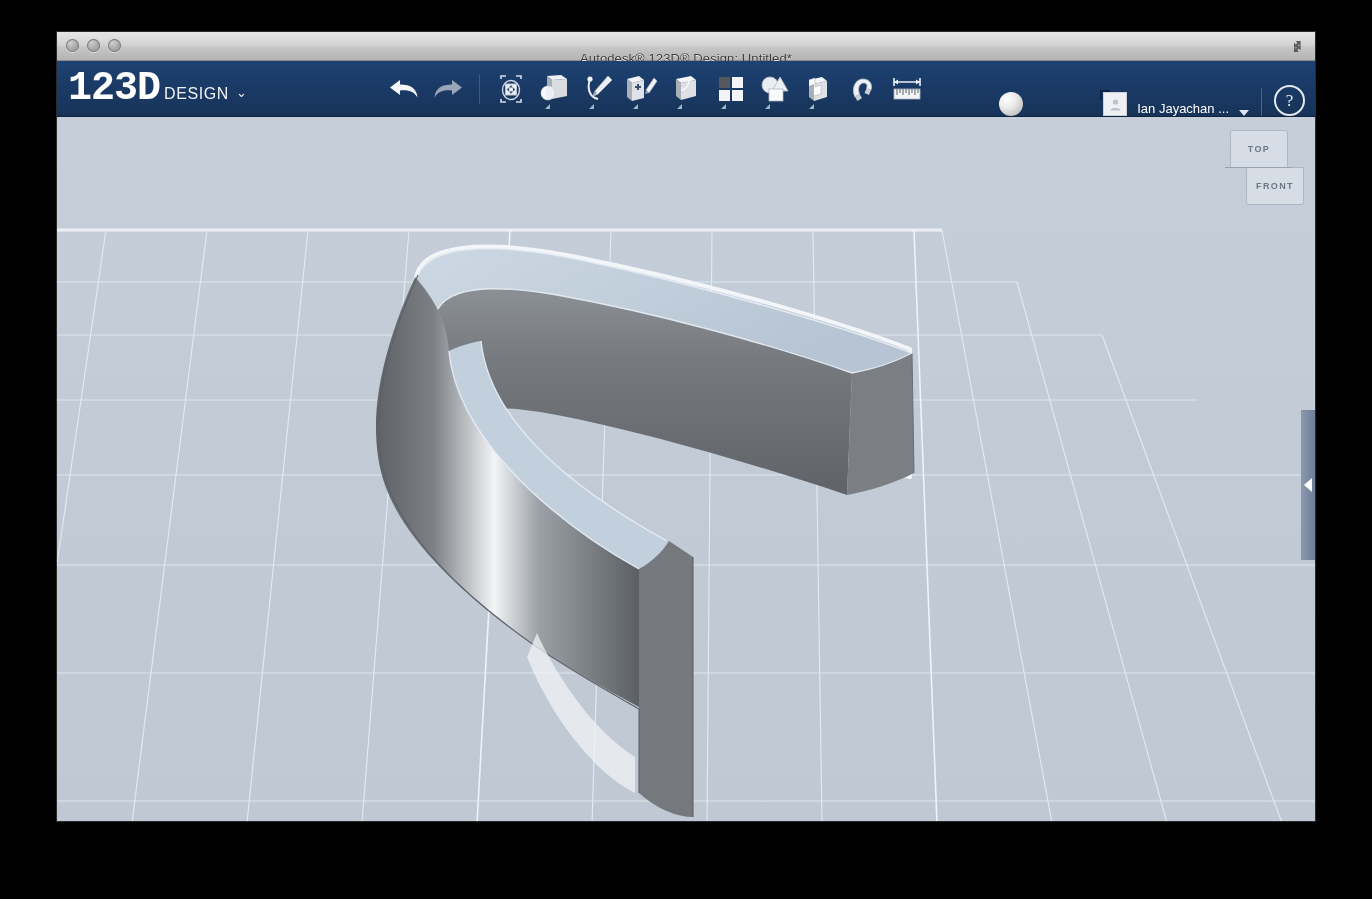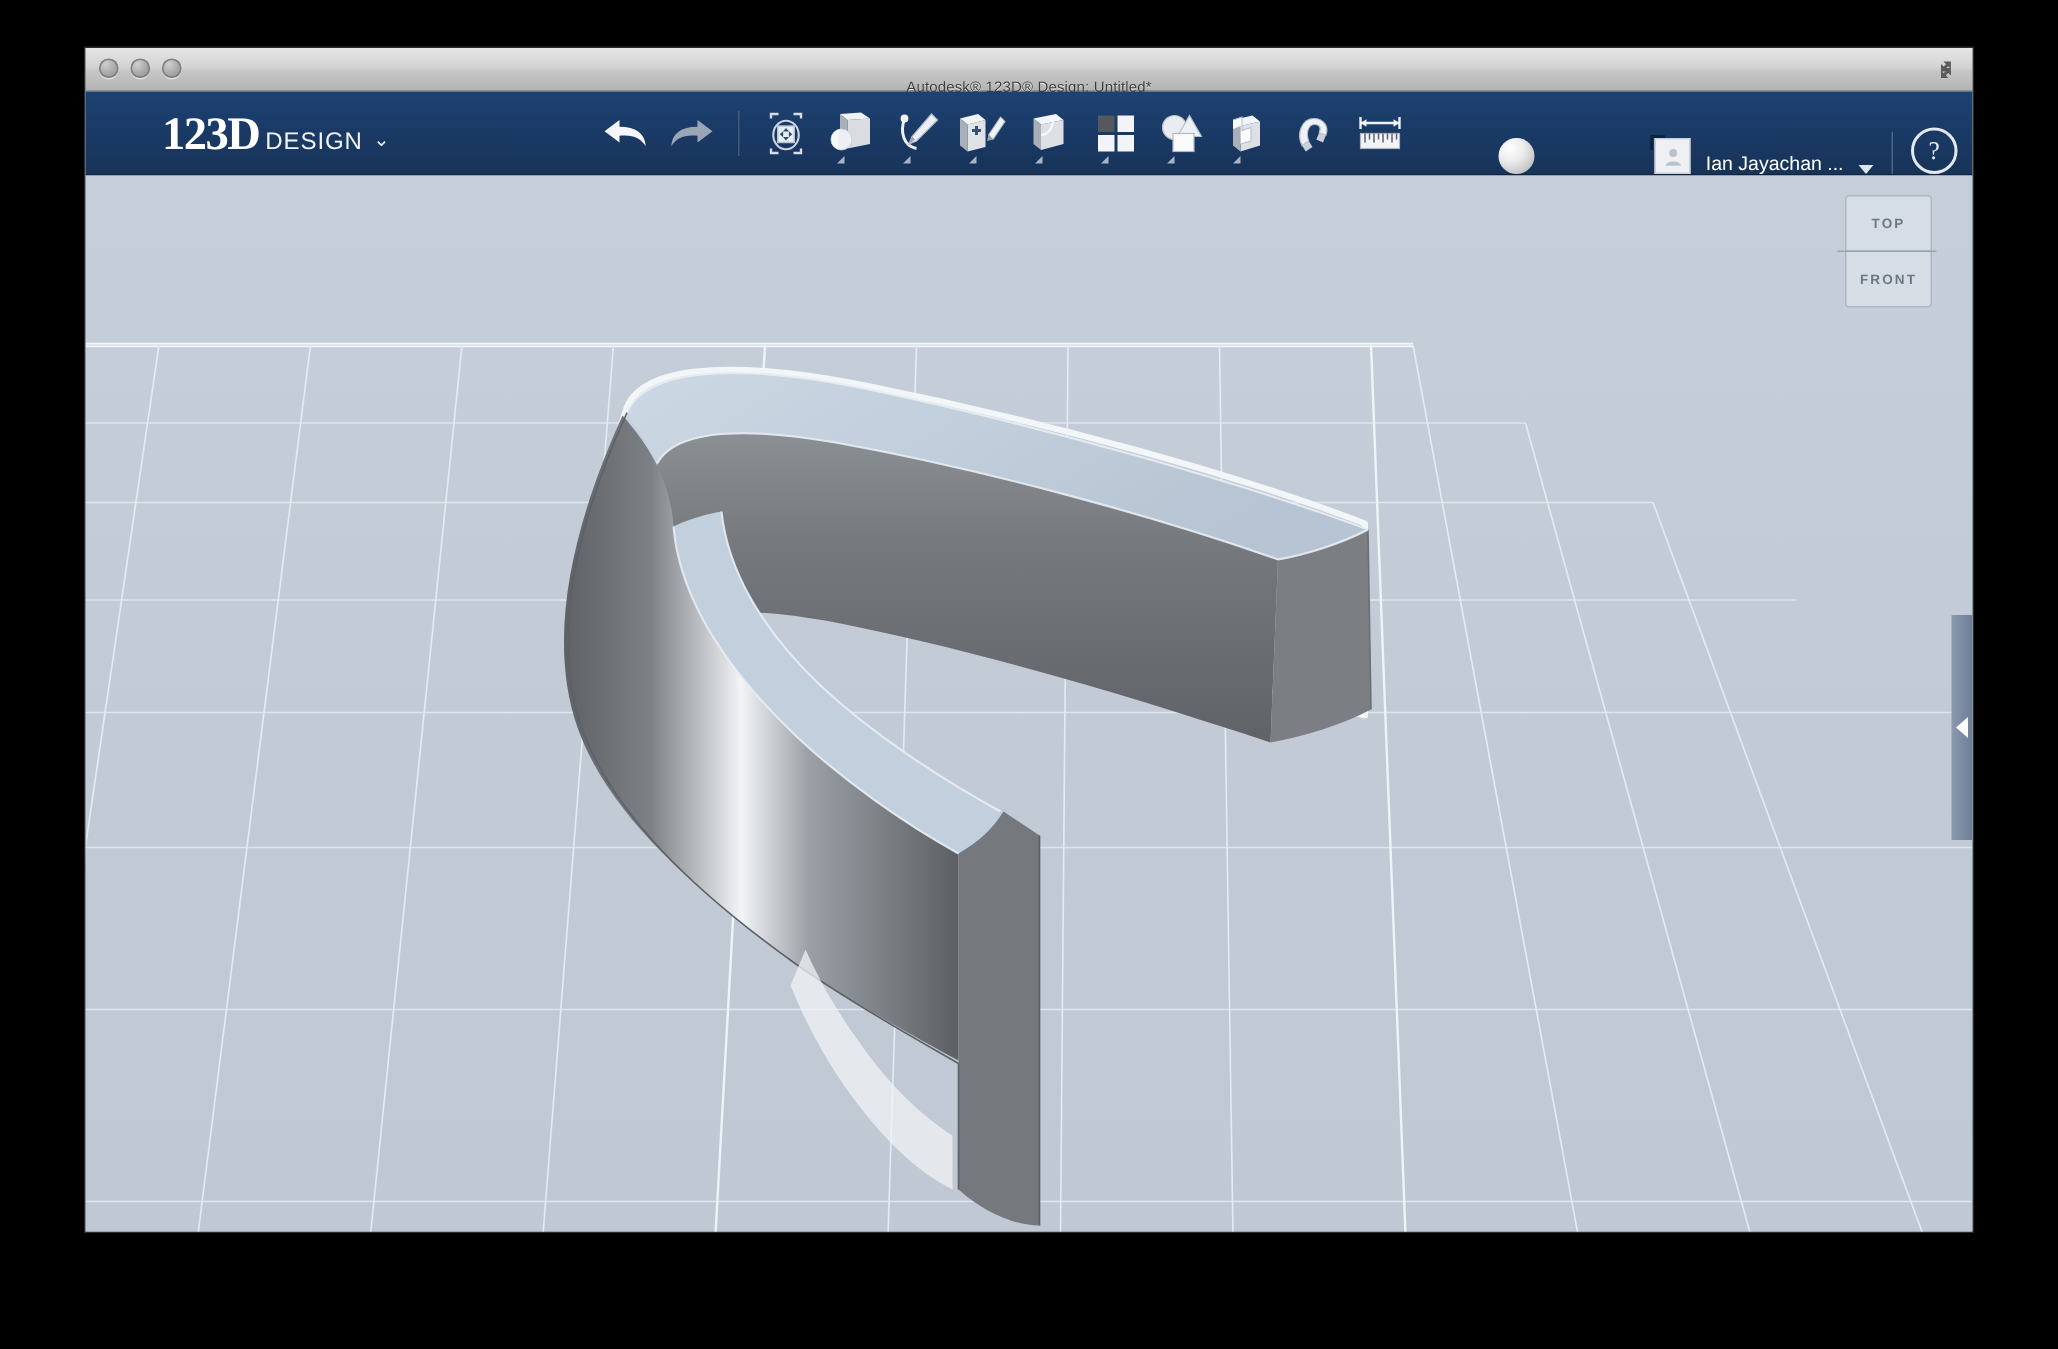--- a/index.html
+++ b/index.html
@@ -52,21 +52,21 @@
   }
   .tl-btn {
     width: 13px; height: 13px;
     border-radius: 50%;
     background: radial-gradient(circle at 35% 30%, #cfcfcf 0%, #a6a6a6 55%, #8e8e8e 100%);
     box-shadow: inset 0 0 0 1px #7e7e7e, 0 1px 0 rgba(255,255,255,.55);
   }
   #window-title {
     width: 100%;
     text-align: center;
-    font-size: 10px;
+    font-size: 13px;
     color: #3c3c3c;
     text-shadow: 0 1px 0 rgba(255,255,255,.75);
     letter-spacing: .1px;
     user-select: none;
     margin-top: 24px;
   }
   #maximize-icon {
     position: absolute;
     right: 6px;
     top: 4px;
@@ -87,27 +87,26 @@
   }
 
   
   #brand {
     display: flex;
     align-items: baseline;
     margin-left: 11px;
     user-select: none;
   }
   #brand-123d {
-    font-size: 31px;
+    font-size: 40px;
     font-weight: bold;
     color: #ffffff;
     letter-spacing: -1px;
     line-height: 1;
-    font-family: Liberation Serif, serif;
-    margin-left: 40px;
+    font-family: Liberation Mono, monospace;
   }
   #brand-design {
     font-size: 16px;
     color: #f0f2f5;
     letter-spacing: .6px;
     margin-left: 4px;
     font-family: "Liberation Sans", sans-serif;
   }
   #brand-caret {
     margin-left: 7px;
@@ -252,20 +251,21 @@
   }
   #vc-top {
     top: 0;
     height: 38px;
     border-radius: 3px 3px 0 0;
   }
   #vc-front {
     top: 37px;
     height: 38px;
     border-radius: 0 0 3px 3px;
+    margin-left: 16px;
   }
   #vc-axis {
     position: absolute;
     left: -4px;
     top: 37px;
     width: 66px;
     height: 1px;
     background: #9aa4b1;
   }
 

